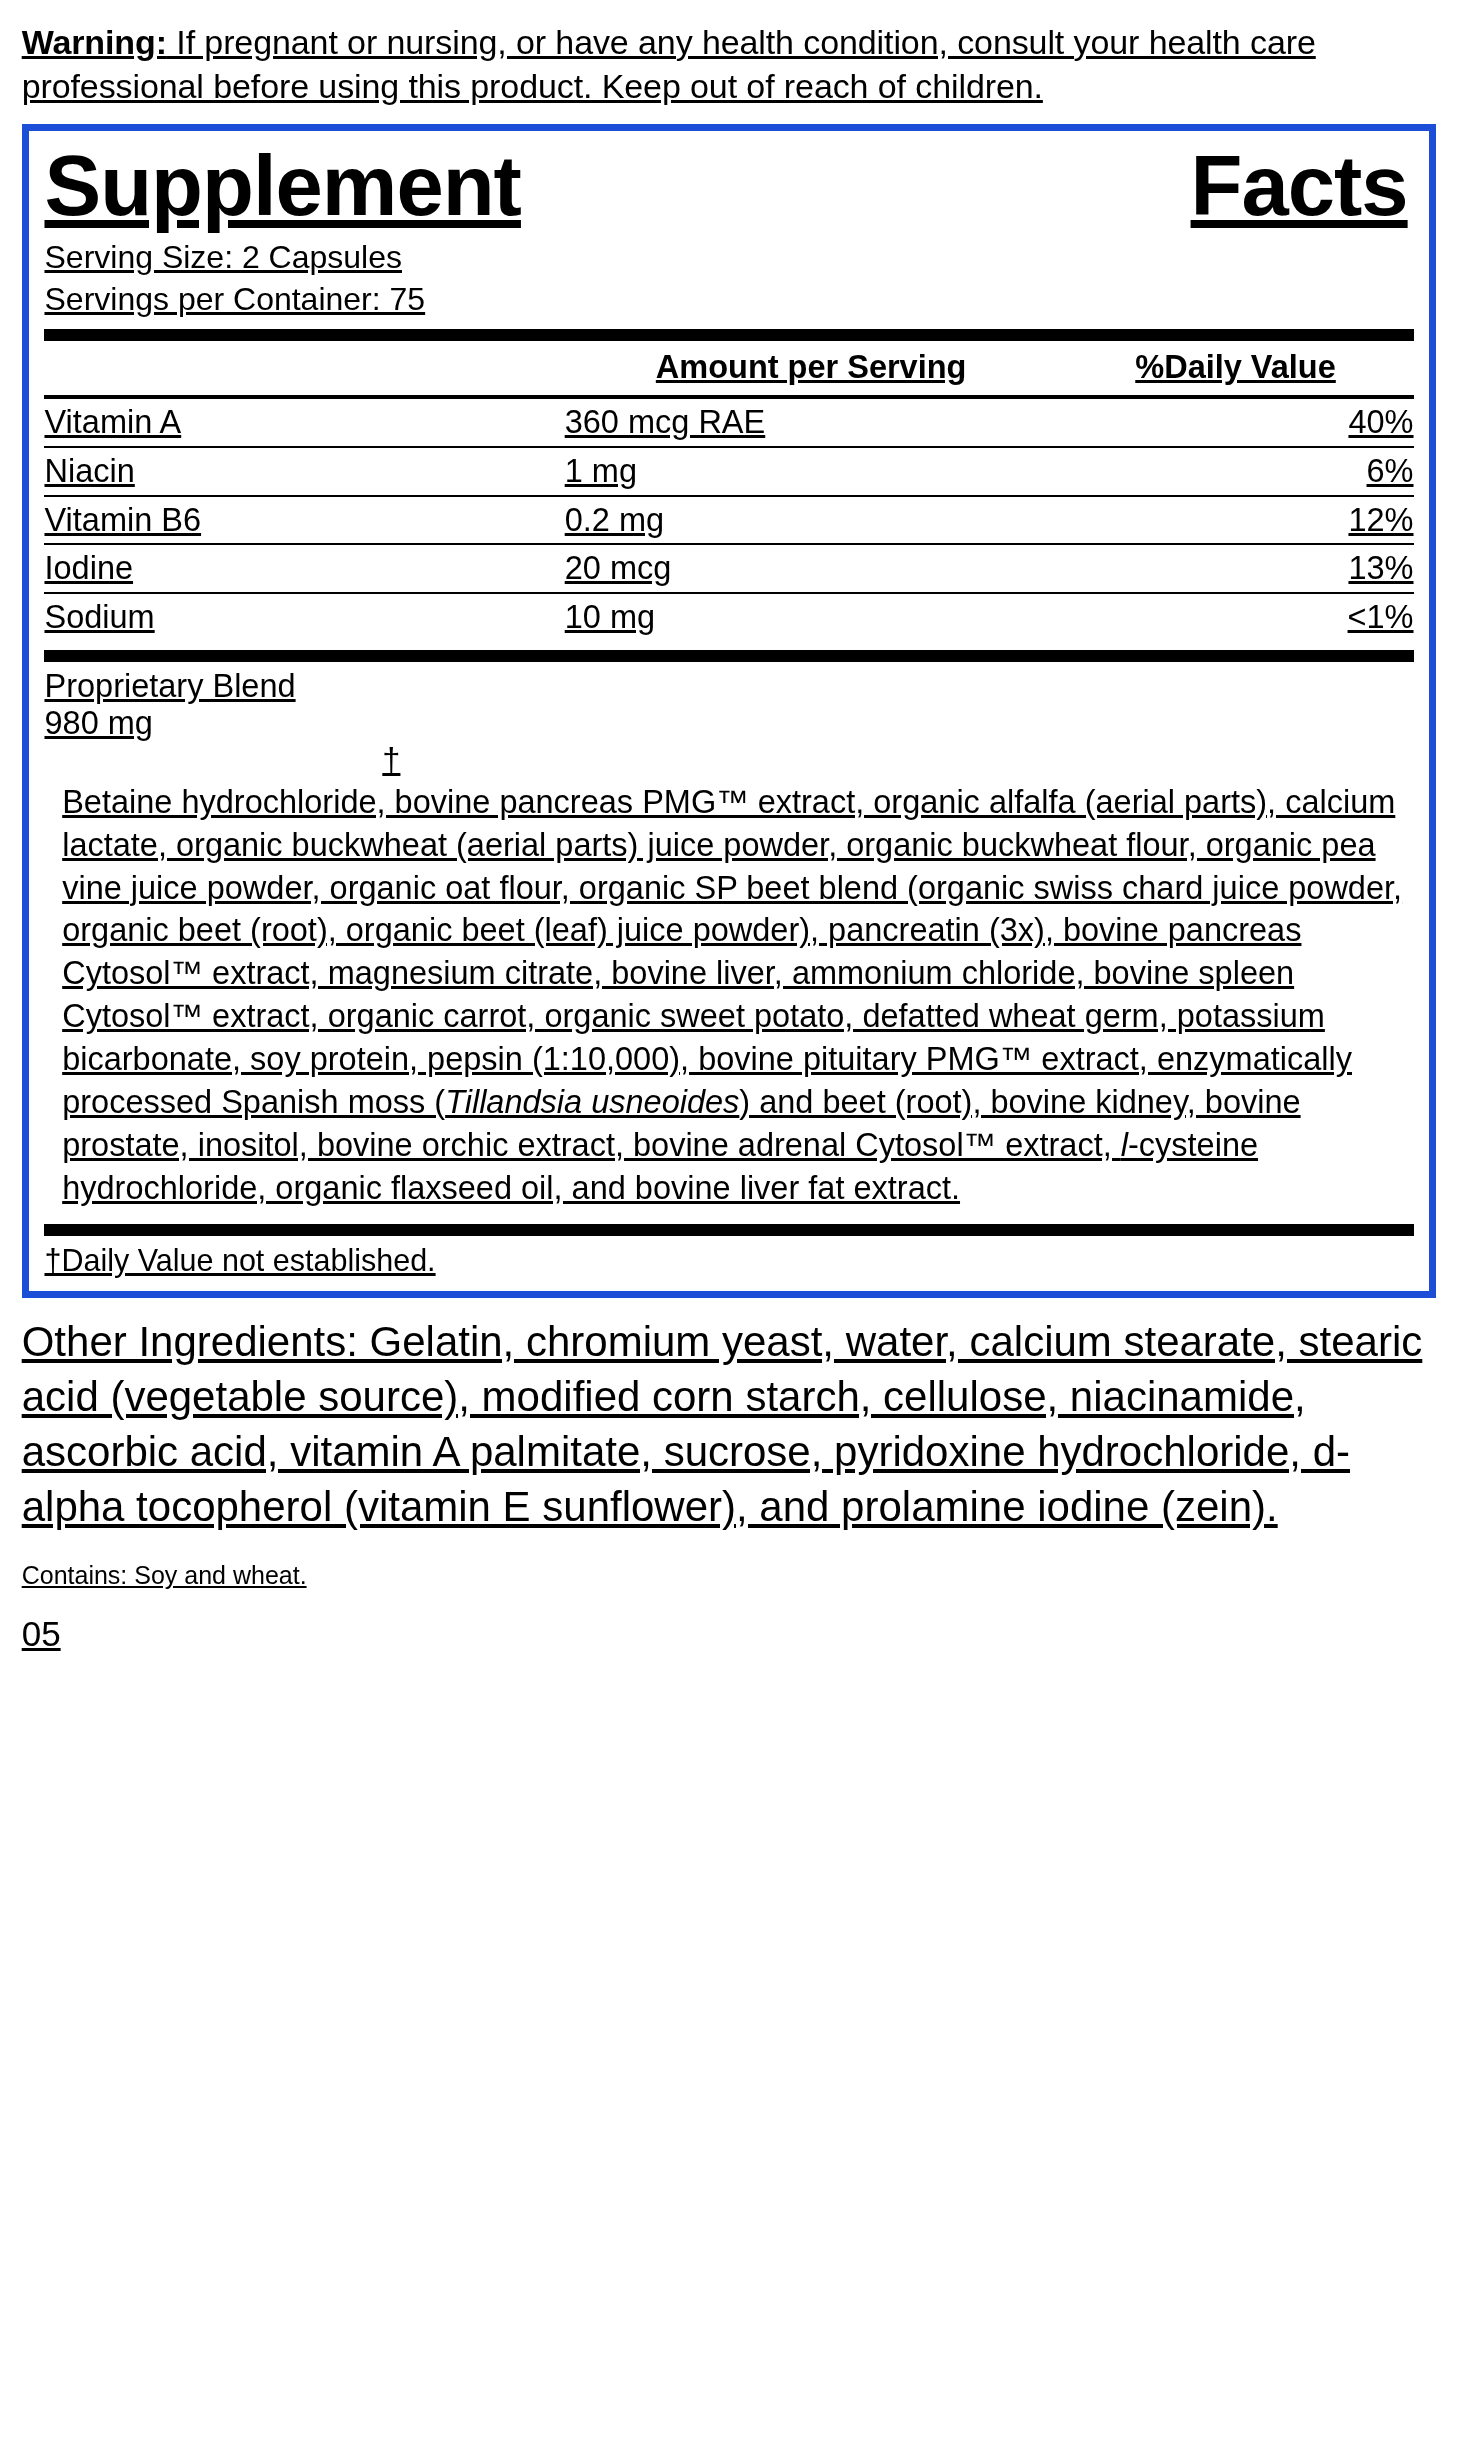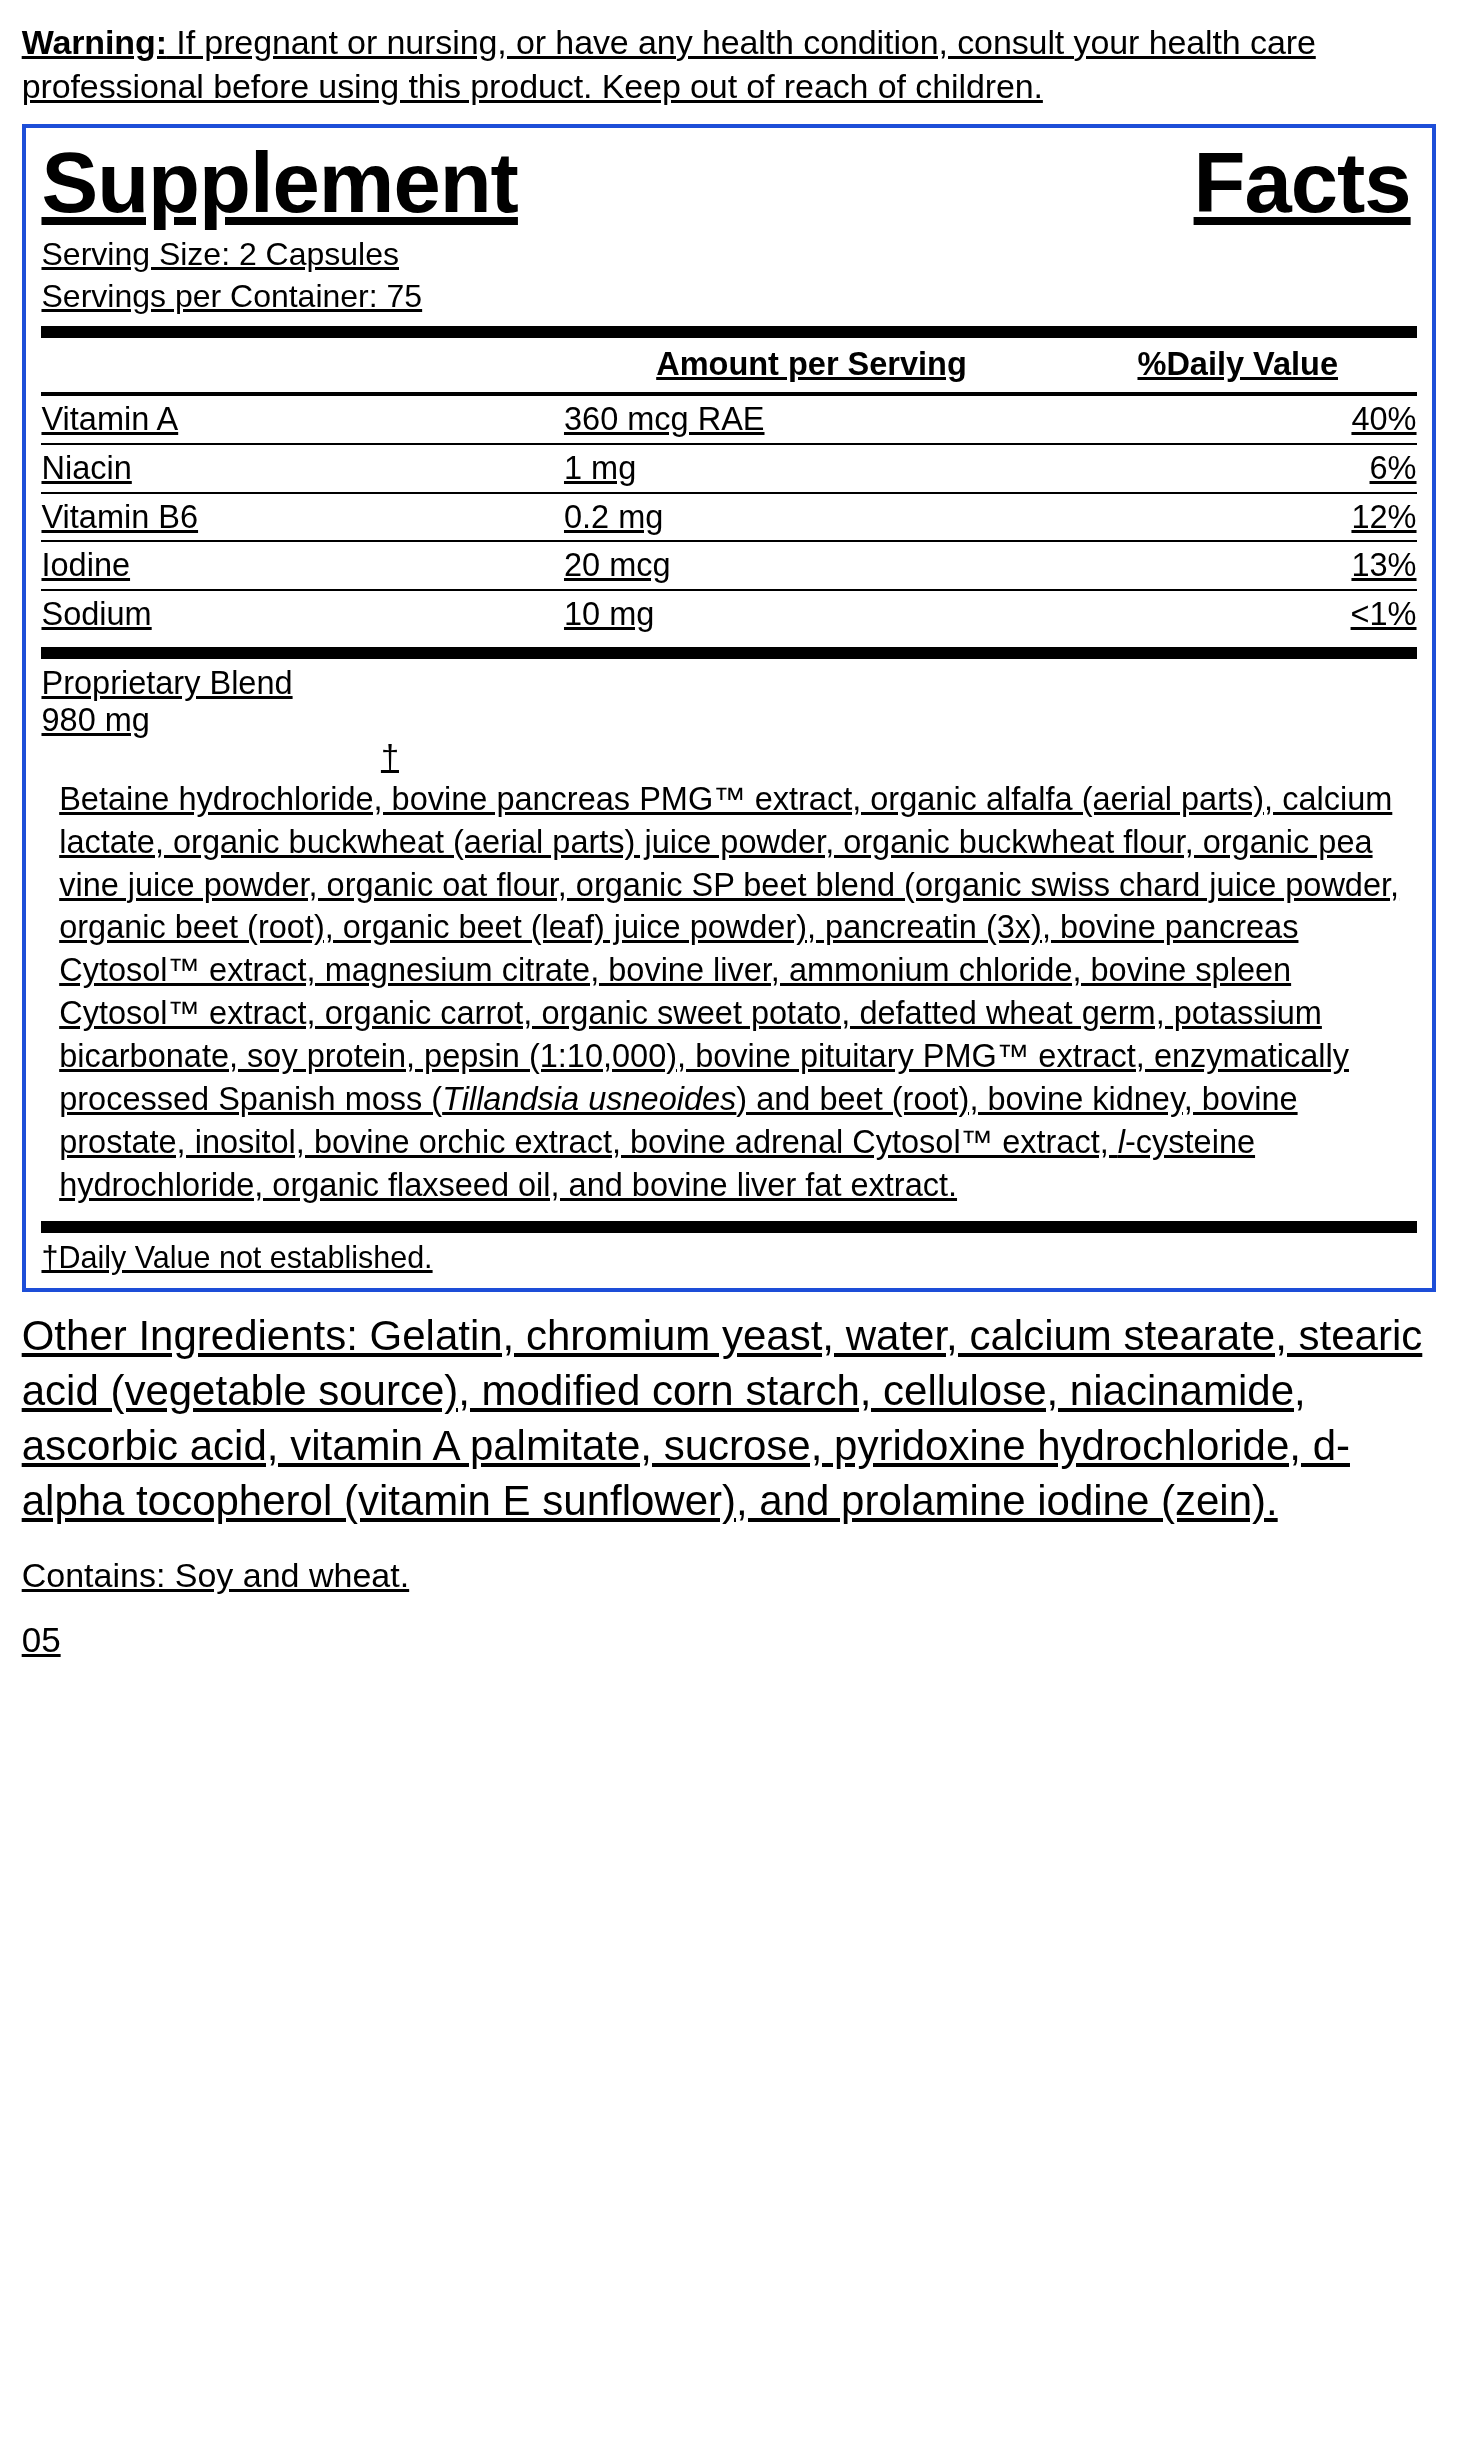--- a/index.html
+++ b/index.html
@@ -26,21 +26,21 @@
     line-height: 1.30;
     margin: 5.9px 0 15.8px 0;
     letter-spacing: -0.1px;
   }
   .warning .lead {
     font-weight: bold;
   }
 
   
   .panel {
-    border: 4px solid #1d4ed8;
+    border: 7px solid #1d4ed8;
     box-sizing: border-box;
     padding: 5.9px 15.8px 9.9px 15.8px;
   }
   .sf-title {
     font-weight: bold;
     font-size: 85px;
     line-height: 1.02;
     letter-spacing: -1px;
     margin: 5.9px 0 7.9px 0;
     display: flex;
@@ -107,21 +107,21 @@
     padding: 4.9px 0 0 0;
   }
 
   
   .other {
     font-size: 42px;
     line-height: 1.31;
     margin: 15.8px 0 0 0;
   }
   .contains {
-    font-size: 34px;
+    font-size: 25px;
     line-height: 1.31;
     margin: 25.6px 0 0 0;
   }
   .code {
     font-size: 35px;
     margin: 21.7px 0 0 0;
   }
 </style>
 </head>
 <body>

